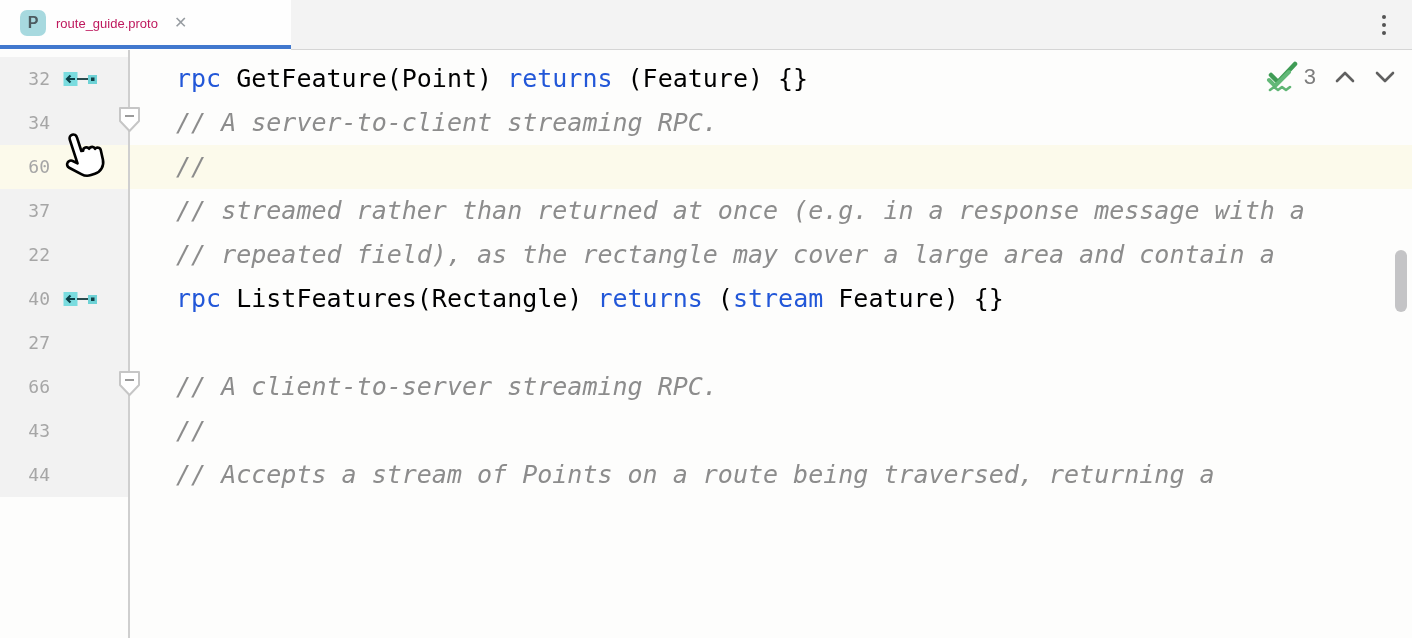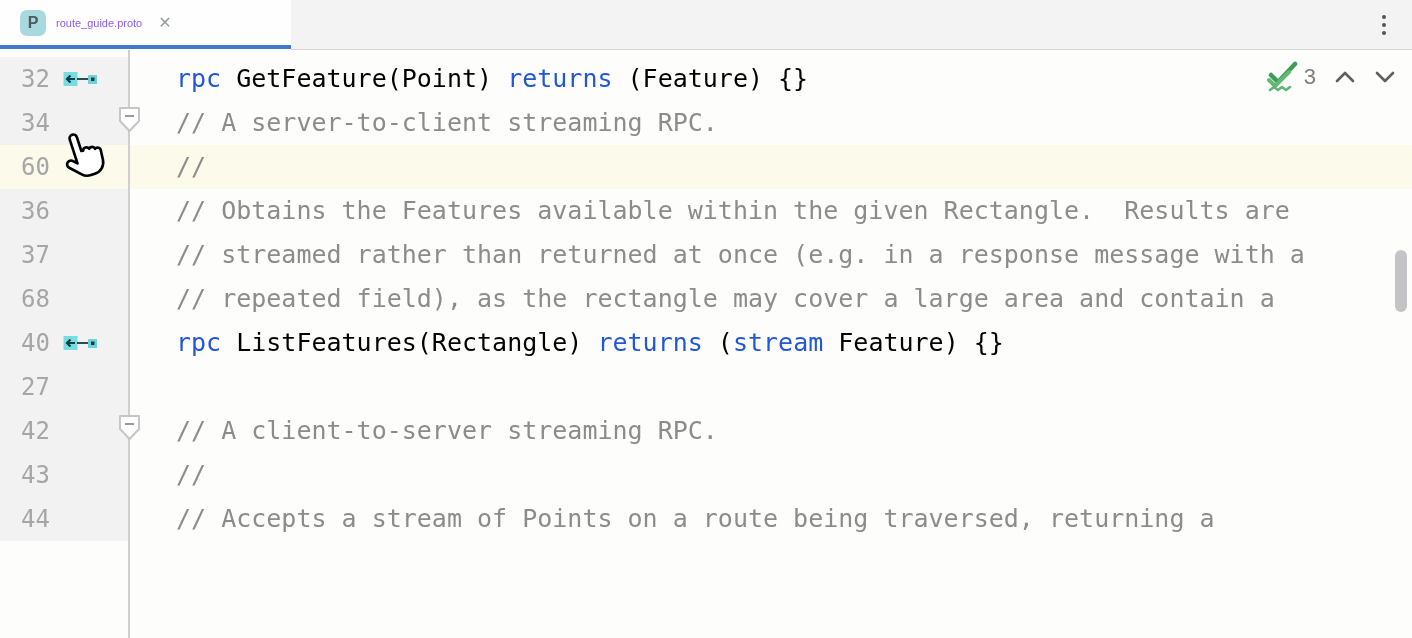--- a/index.html
+++ b/index.html
@@ -15,43 +15,43 @@
   
   .tabbar{height:50px;background:#F3F3F3;border-bottom:1px solid #D5D5D5;
     position:relative;flex:0 0 auto;}
   .tab{position:absolute;left:0;top:0;width:291px;height:50px;background:#FEFEFE;
     display:flex;align-items:center;padding:0 14px 4px 20px;gap:10px;cursor:default;}
   .tab-underline{position:absolute;left:0;bottom:0;width:291px;height:4px;
     background:var(--tab-accent);}
   .file-badge{width:26px;height:26px;border-radius:7px;background:#A7D9DF;
     display:flex;align-items:center;justify-content:center;
     font-size:16px;font-weight:700;color:#4D5B60;flex:0 0 auto;}
-  .tab-title{font-size:11px;color:#8b5cf6;white-space:nowrap;}
+  .tab-title{font-size:13px;color:#be185d;white-space:nowrap;}
   .tab-close{margin-left:6px;font-size:16px;color:#979CA1;line-height:1;cursor:pointer;}
   .kebab{position:absolute;right:16px;top:12px;width:24px;height:26px;
     display:flex;flex-direction:column;align-items:center;justify-content:center;
     gap:4px;cursor:pointer;}
   .kebab i{width:4px;height:4px;border-radius:50%;background:#535353;display:block;}
 
   
   .editor{flex:1;position:relative;background:#FDFDFC;overflow:hidden;}
   .fold-line{position:absolute;left:128px;top:0;bottom:0;width:1.5px;
     background:#CFCFCF;z-index:2;}
   .rows{position:relative;padding-top:7px;}
   .row{display:flex;height:44px;position:relative;}
   .row .ln{width:52px;flex:0 0 auto;background:var(--gutter-bg);
-    font-family:"DejaVu Sans Mono",monospace;font-size:24px;line-height:44px;
+    font-family:"DejaVu Sans Mono",monospace;font-size:18px;line-height:44px;
     text-align:right;color:#A6A6A6;padding-right:2px;}
   .row .ico{width:78px;flex:0 0 auto;background:var(--gutter-bg);position:relative;}
   .row .code{flex:1;font-family:"DejaVu Sans Mono",monospace;font-size:25px;
     line-height:44px;color:#000;white-space:pre;padding-left:46px;}
   .row.hl{background:var(--line-highlight);}
   .row.hl .ln,.row.hl .ico{background:transparent;}
   .tok-k{color:var(--keyword);}
-  .tok-c{color:var(--comment);}
+  .tok-c{color:var(--comment);font-style:italic;}
   .rpc-ico{position:absolute;left:11px;top:13px;width:36px;height:18px;cursor:pointer;}
   .fold-marker{position:absolute;left:66px;width:23px;height:27px;z-index:3;cursor:pointer;}
   .fold-start{top:5px;}
   .fold-end{top:9px;}
 
   
   .widget{position:absolute;top:10px;right:12px;display:flex;align-items:center;
     z-index:5;}
   .widget .chk{width:36px;height:34px;cursor:pointer;}
   .widget .cnt{font-size:22px;color:#7D7D7D;margin:0 4px 0 2px;}
@@ -110,31 +110,26 @@
               </svg></span>
           </div>
           <div class="code"><span class="tok-c">// A server-to-client streaming RPC.</span></div>
         </div>
         <div class="row hl">
           <div class="ln">60</div>
           <div class="ico"></div>
           <div class="code"><span class="tok-c">//</span></div>
         </div>
         <div class="row">
-          <div class="ln">36</div>
-          <div class="ico"></div>
-          <div class="code"><span class="tok-c">// Obtains the Features available within the given Rectangle.  Results are</span></div>
-        </div>
-        <div class="row">
           <div class="ln">37</div>
           <div class="ico"></div>
           <div class="code"><span class="tok-c">// streamed rather than returned at once (e.g. in a response message with a</span></div>
         </div>
         <div class="row">
-          <div class="ln">68</div>
+          <div class="ln">22</div>
           <div class="ico"></div>
           <div class="code"><span class="tok-c">// repeated field), as the rectangle may cover a large area and contain a</span></div>
         </div>
         <div class="row">
           <div class="ln">40</div>
           <div class="ico">
             <span class="rpc-ico"><svg viewBox="0 0 36 18" width="36" height="18">
   <rect x="0.5" y="2" width="14" height="14" fill="var(--icon-teal)"></rect>
   <path d="M12 9 H4 M7.5 5.5 L4 9 l3.5 3.5" fill="none" stroke="#0C3F47" stroke-width="2.2"></path>
   <line x1="14" y1="9" x2="27" y2="9" stroke="#2B4B4E" stroke-width="2"></line>
@@ -143,21 +138,21 @@
               </svg></span>
           </div>
           <div class="code"><span class="tok-k">rpc</span><span> ListFeatures(Rectangle) </span><span class="tok-k">returns</span><span> (</span><span class="tok-k">stream</span><span> Feature) {}</span></div>
         </div>
         <div class="row">
           <div class="ln">27</div>
           <div class="ico"></div>
           <div class="code"></div>
         </div>
         <div class="row">
-          <div class="ln">42</div>
+          <div class="ln">66</div>
           <div class="ico">
             <span class="fold-marker fold-start"><svg viewBox="0 0 23 27" width="23" height="27">
   <polygon points="2,2 21,2 21,15 11.5,25 2,15" fill="#FFFFFF" stroke="#C6C6C6" stroke-width="2" stroke-linejoin="round"></polygon>
   <line x1="7" y1="10" x2="16" y2="10" stroke="#9B9B9B" stroke-width="2"></line>
               </svg></span>
           </div>
           <div class="code"><span class="tok-c">// A client-to-server streaming RPC.</span></div>
         </div>
         <div class="row">
           <div class="ln">43</div>

